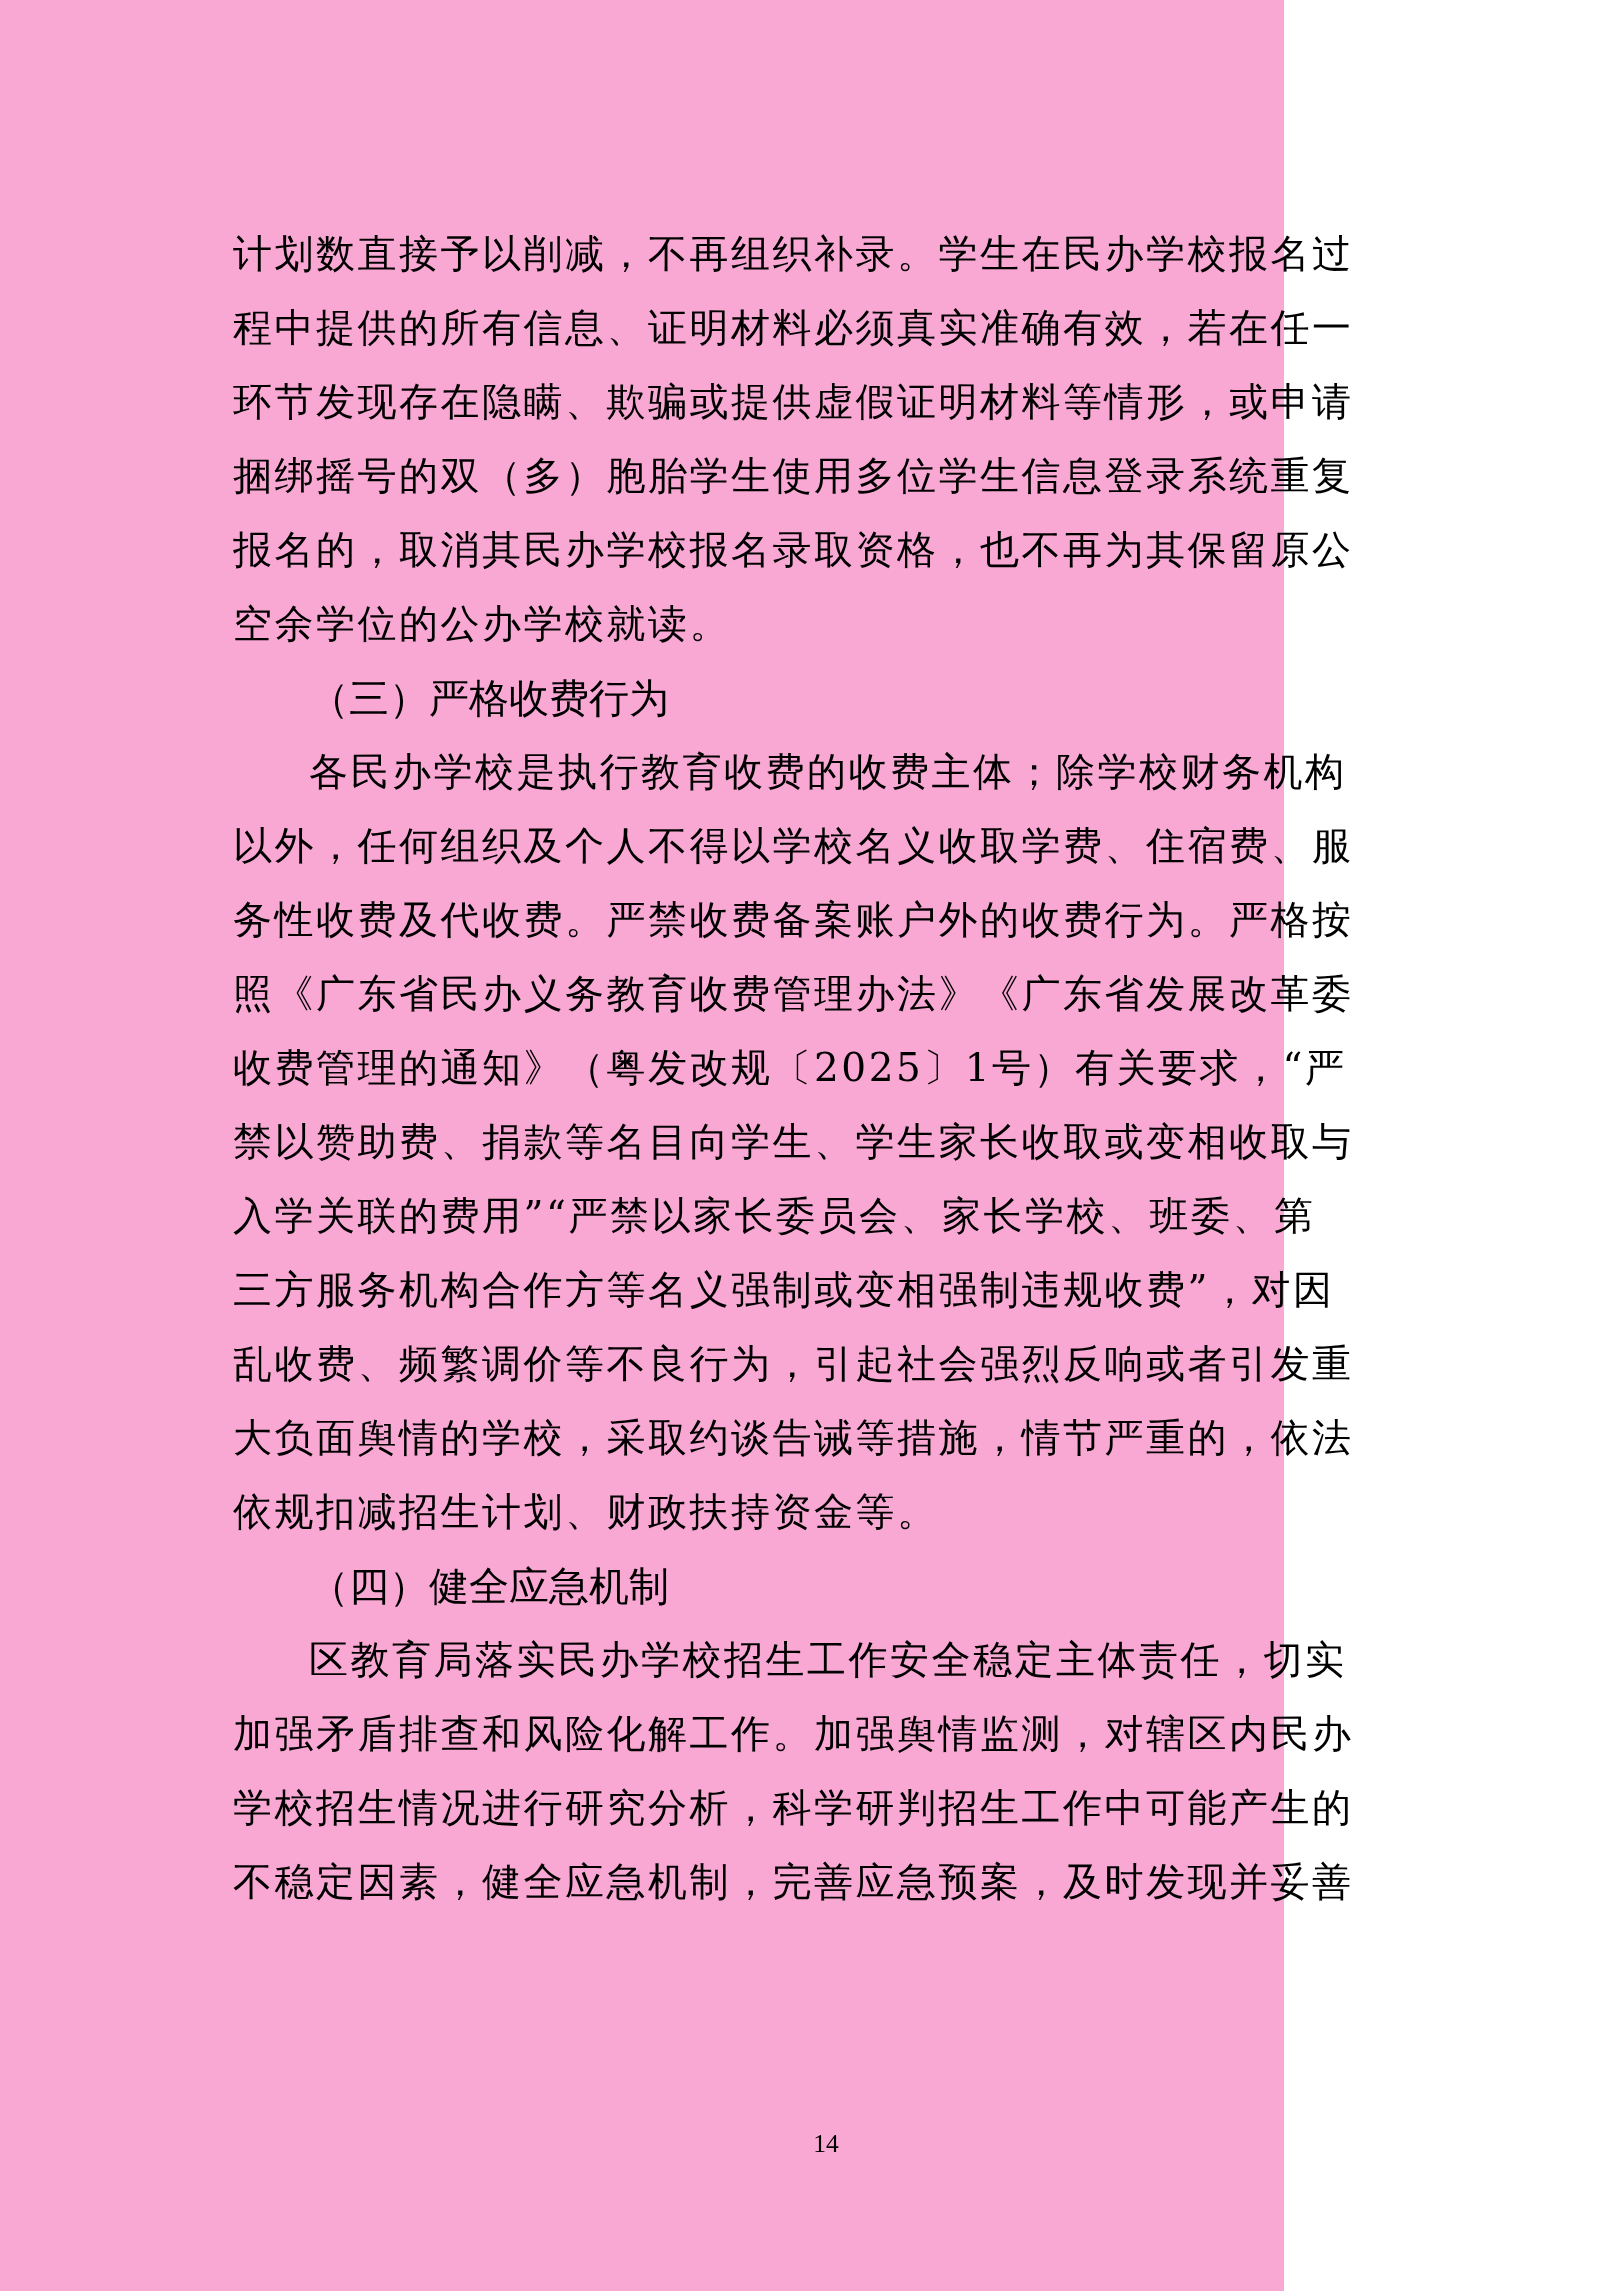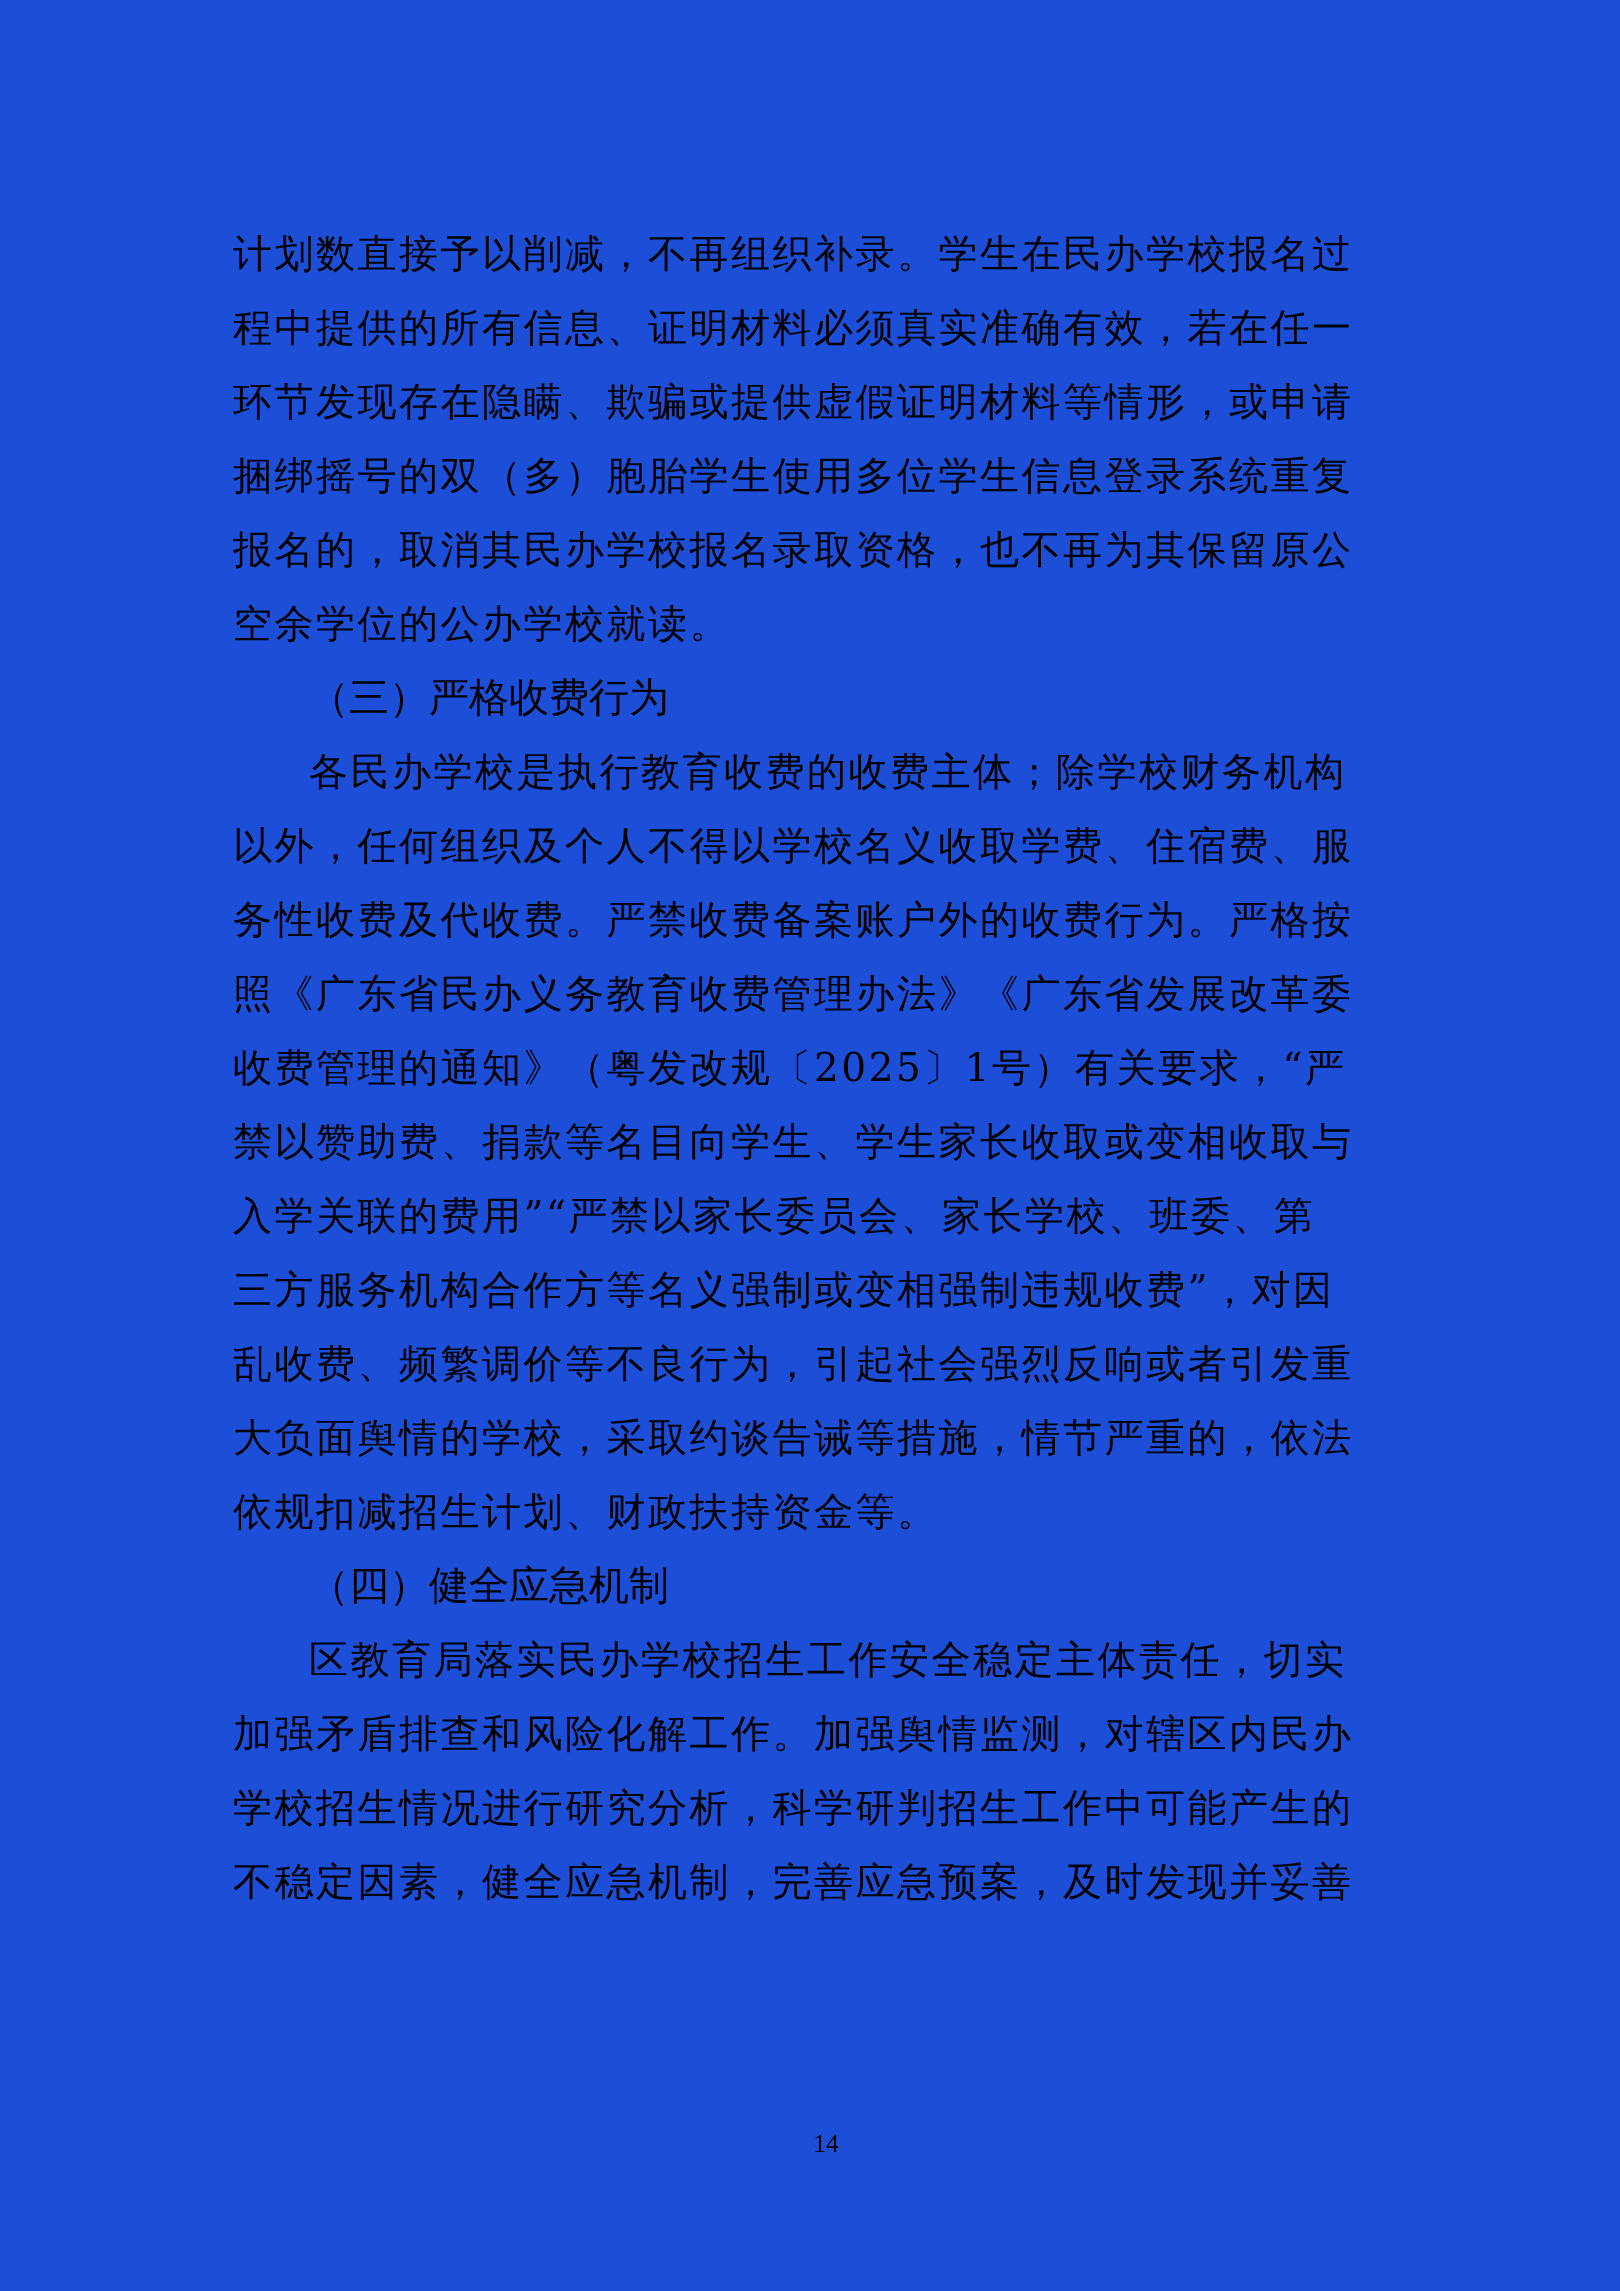--- a/index.html
+++ b/index.html
@@ -1,21 +1,21 @@
 <!DOCTYPE html>
 <html><head>
 <meta charset="utf-8">
 <style>
   html, body { margin: 0; padding: 0; background: #ffffff; }
   body { width: 1620px; height: 2292px; position: relative; overflow: hidden; }
   .page {
     position: absolute;
     left: 0; top: 0;
-    width: 1620px; height: 2292px;
-    background: #1d4ed8;
+    width: 1284px; height: 2292px;
+    background: #f9a8d4;
     color: #000000;
   }
   .content {
     position: absolute;
     left: 233px;
     top: 217px;
     width: 1176px;
   }
   .line {
     display: block;
@@ -25,21 +25,21 @@
     font-size: 39px;
     letter-spacing: 2.5px;
     white-space: nowrap;
     overflow: visible;
   }
   .line.indent { padding-left: 76px; }
   .heading {
     display: block;
     height: 74px;
     line-height: 74px;
-    font-family: Liberation Serif, serif;
+    font-family: Liberation Sans, sans-serif;
     font-size: 40px;
     letter-spacing: 0px;
     padding-left: 76px;
     white-space: nowrap;
   }
   .page-number {
     position: absolute;
     left: 16px;
     width: 1620px;
     top: 2129px;

